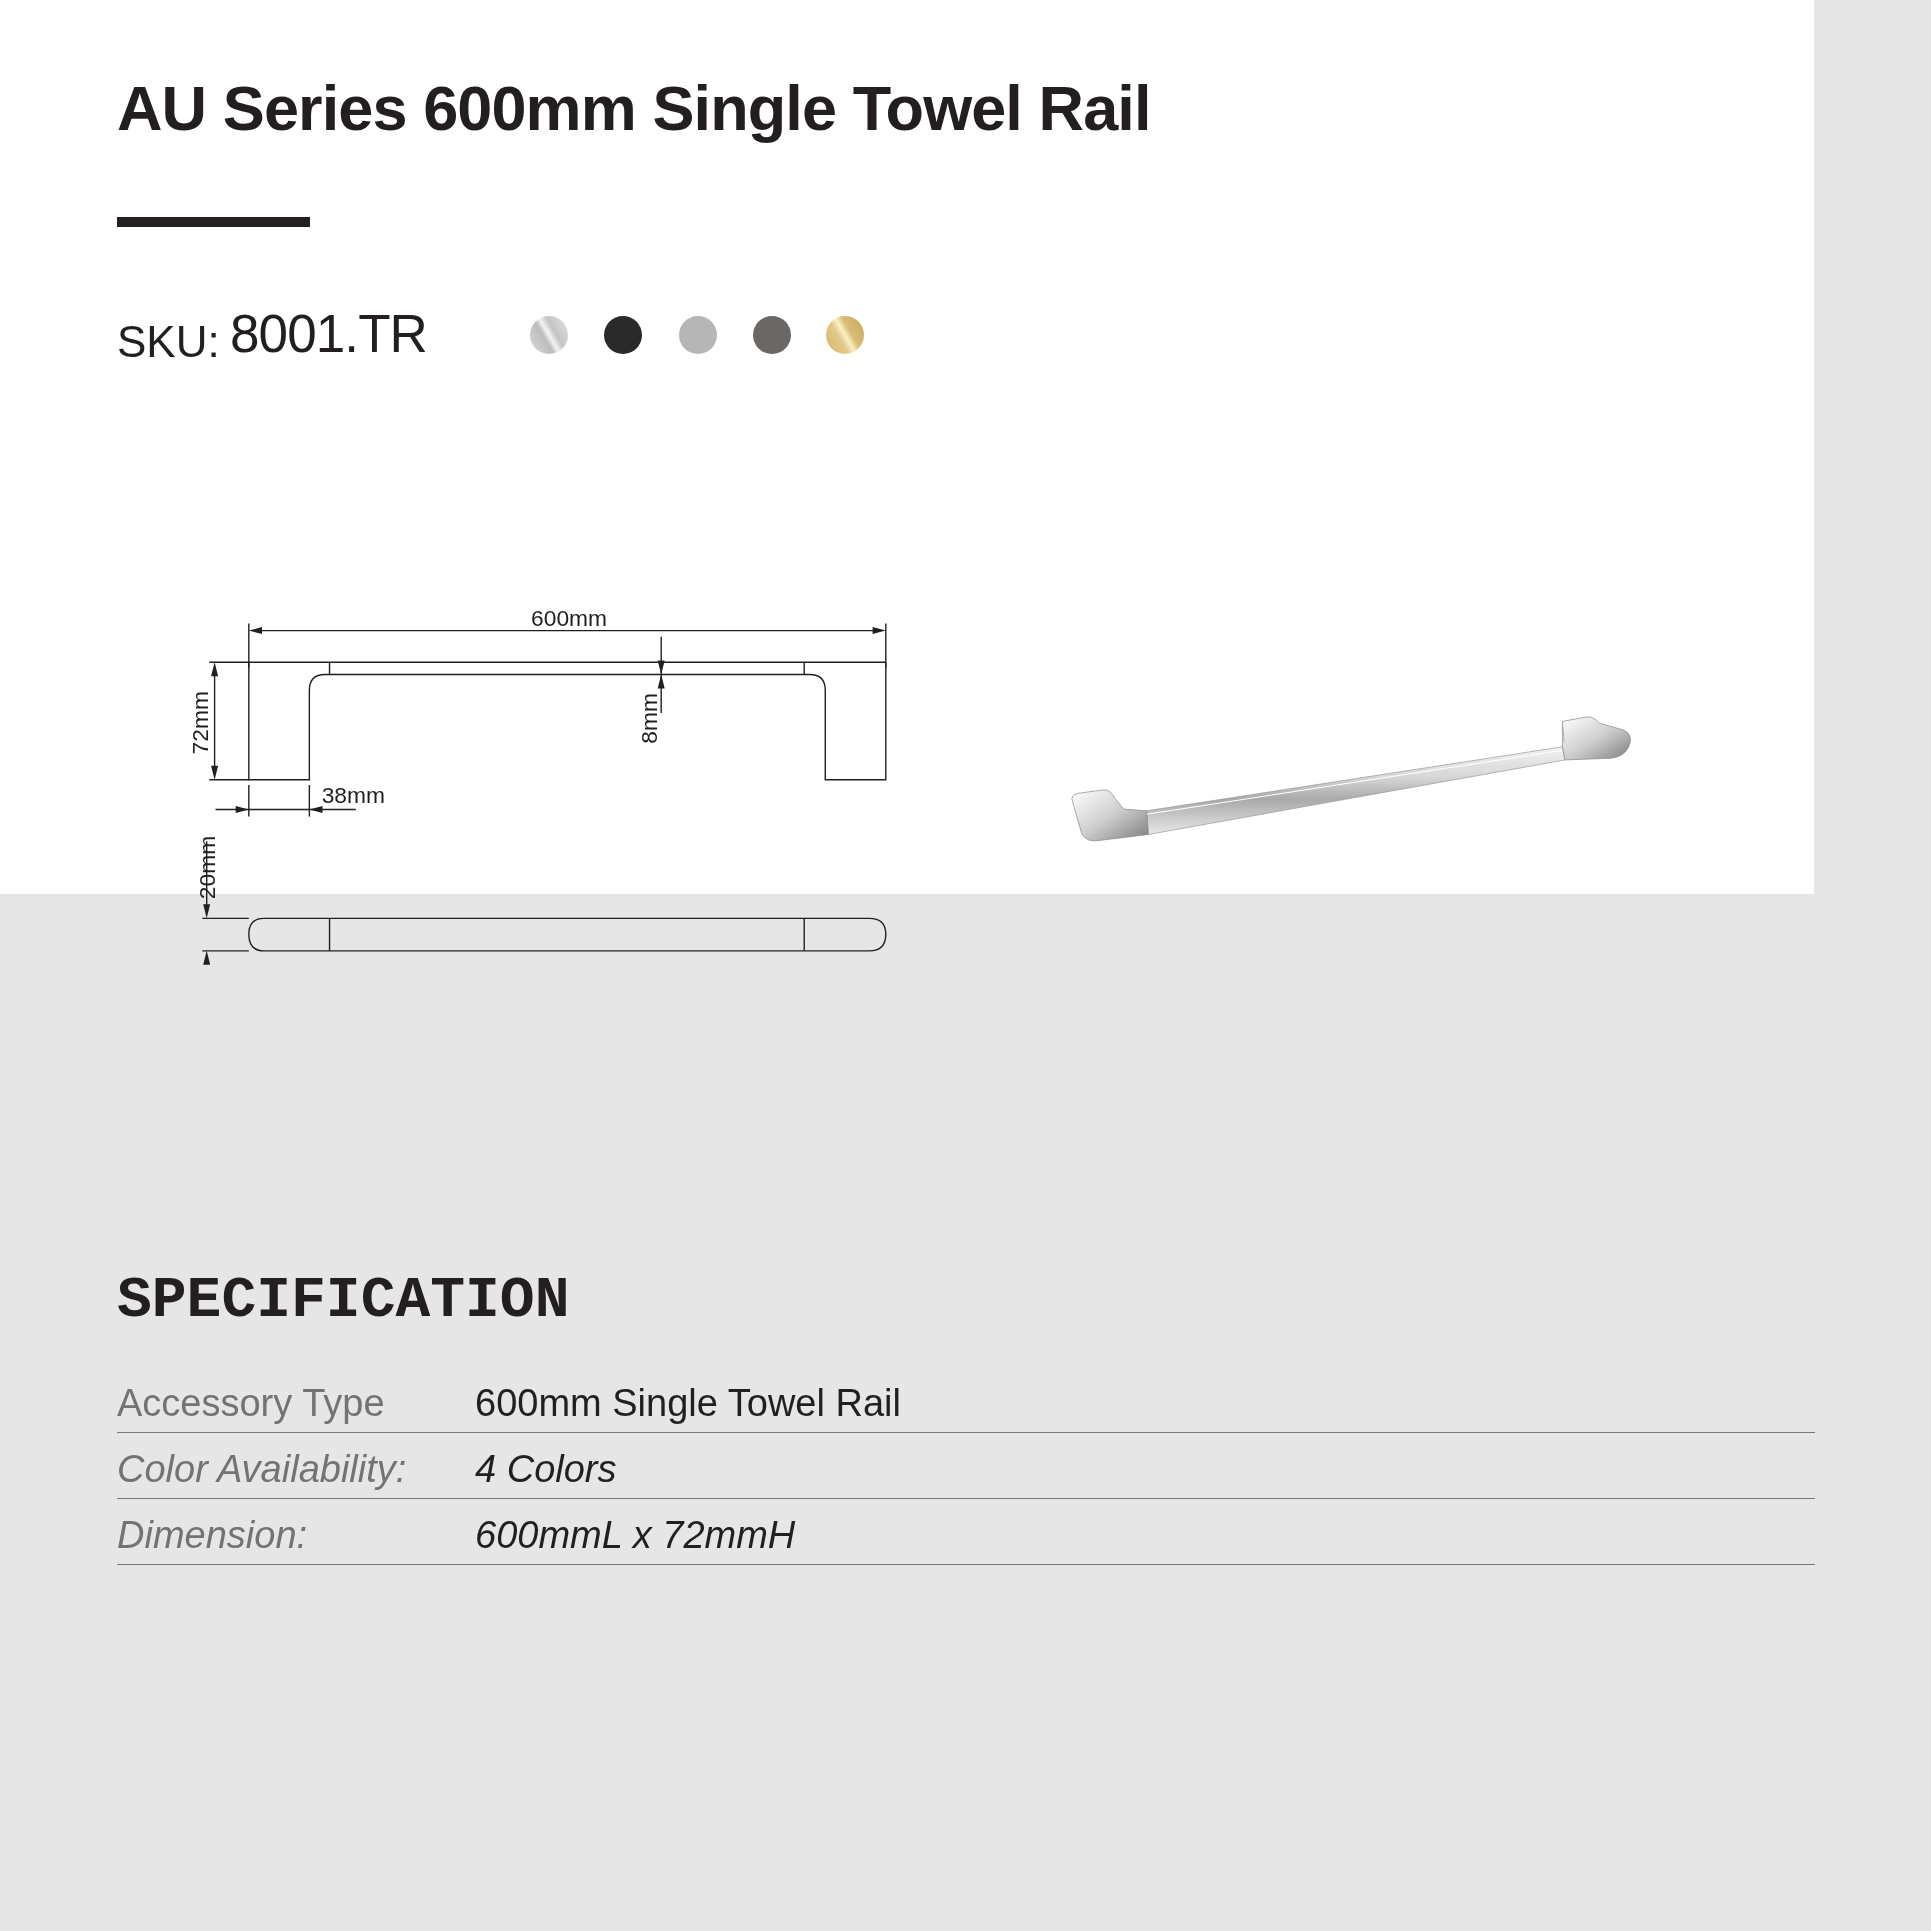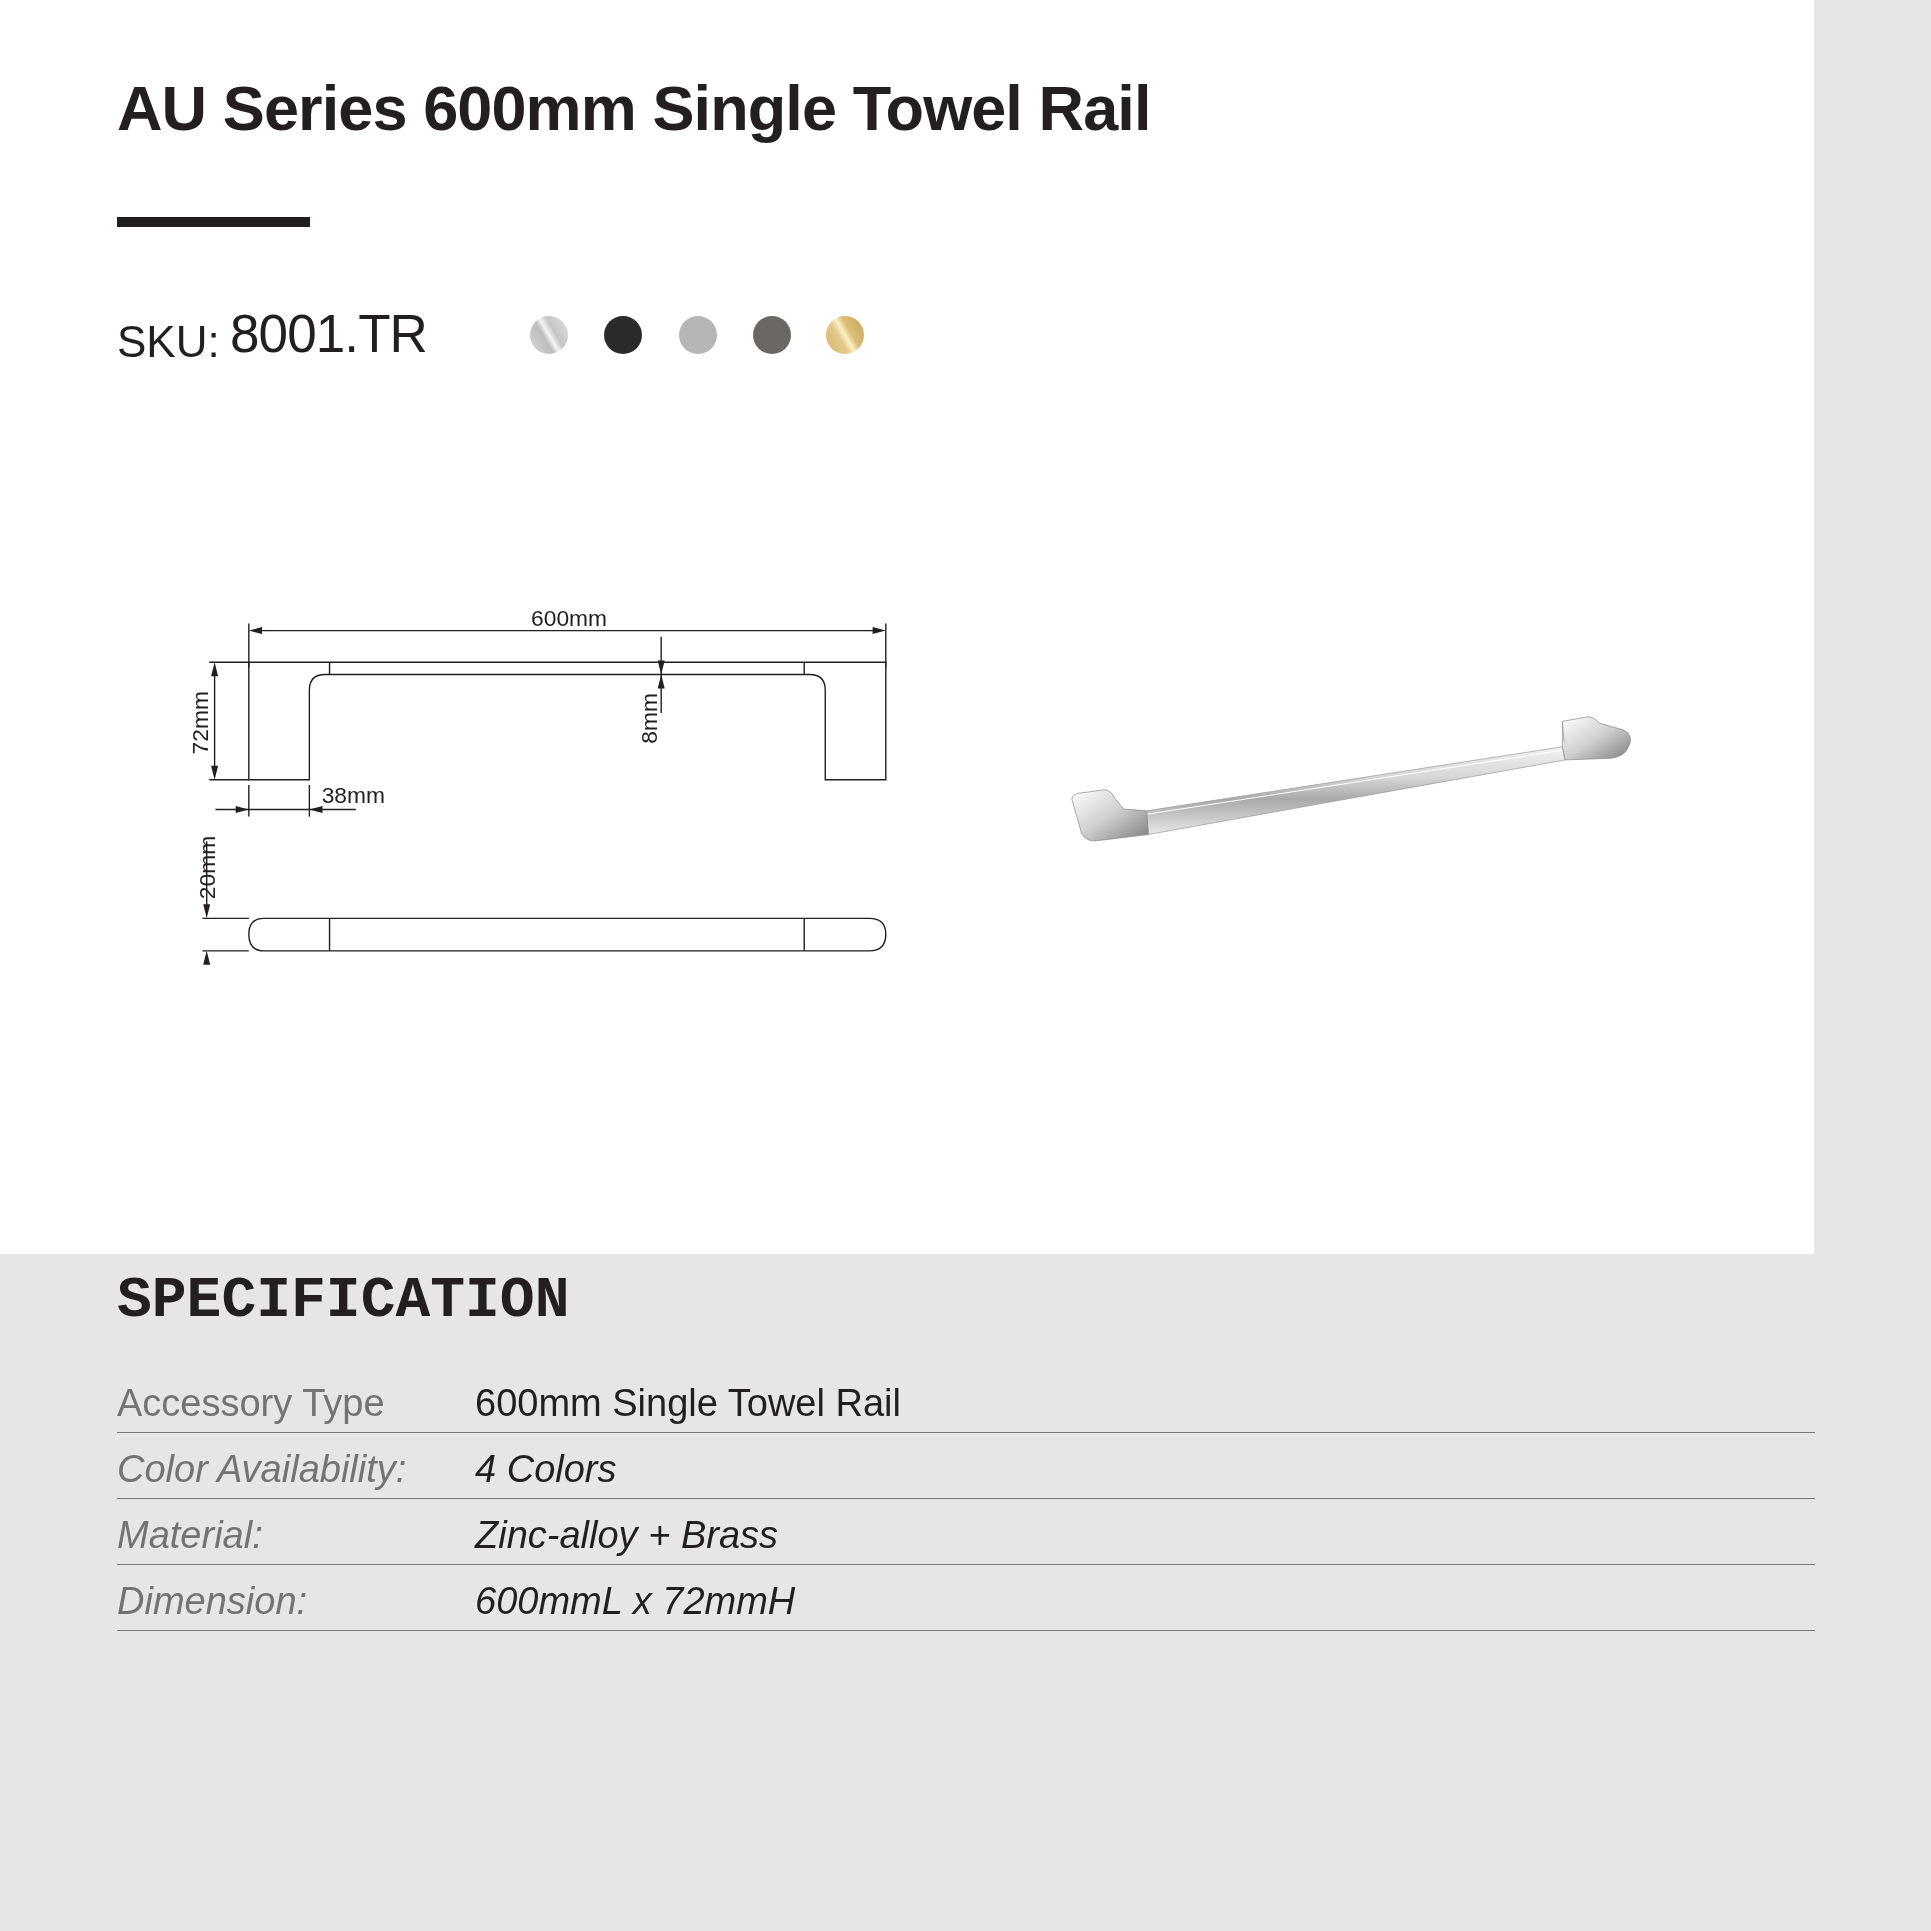--- a/index.html
+++ b/index.html
@@ -3,21 +3,21 @@
   <meta charset="utf-8">
   <style>
     html, body { margin: 0; padding: 0; }
     body {
       width: 1931px; height: 1931px; position: relative; overflow: hidden;
       background: #e6e6e6;
       font-family: "Liberation Sans", "DejaVu Sans", sans-serif;
       color: #231f20;
     }
     .top-panel {
-      position: absolute; left: 0; top: 0; width: 1814px; height: 1254px;
+      position: absolute; left: 0; top: 0; width: 1814px; height: 894px;
       background: #ffffff;
     }
     .title {
       position: absolute; left: 117px; top: 72px;
       font-size: 63px; font-weight: 700; letter-spacing: -0.9px;
       white-space: nowrap; margin: 0;
     }
     .title-rule {
       position: absolute; left: 117px; top: 217px; width: 193px; height: 9.7px;
       background: #231f20;
@@ -161,21 +161,17 @@
 <div class="spec-table">
   <div class="spec-row">
     <span class="spec-label">Accessory Type</span>
     <span class="spec-value">600mm Single Towel Rail</span>
   </div>
   <div class="spec-row">
     <span class="spec-label">Color Availability:</span>
     <span class="spec-value">4 Colors</span>
   </div>
   <div class="spec-row">
-    <span class="spec-label">Material:</span>
-    <span class="spec-value">Zinc-alloy + Brass</span>
-  </div>
-  <div class="spec-row">
     <span class="spec-label">Dimension:</span>
     <span class="spec-value">600mmL x 72mmH</span>
   </div>
 </div>
 
 
 </body></html>

